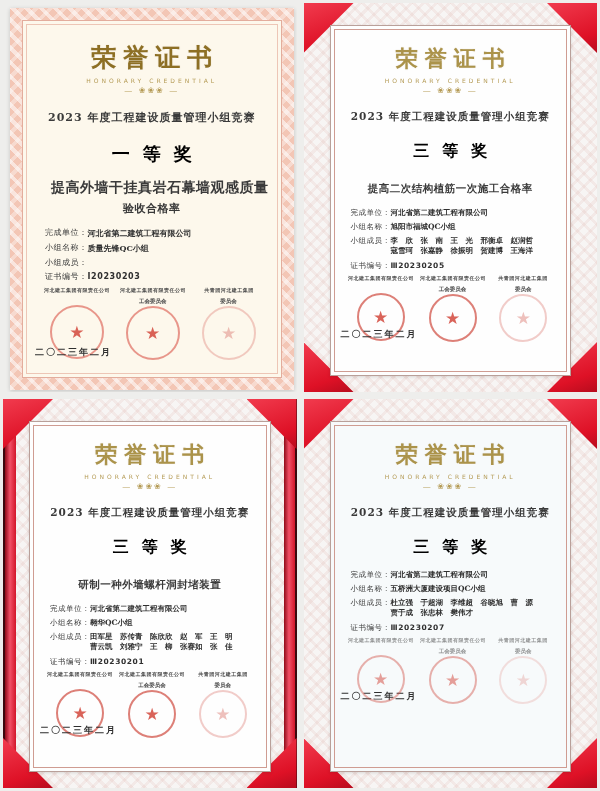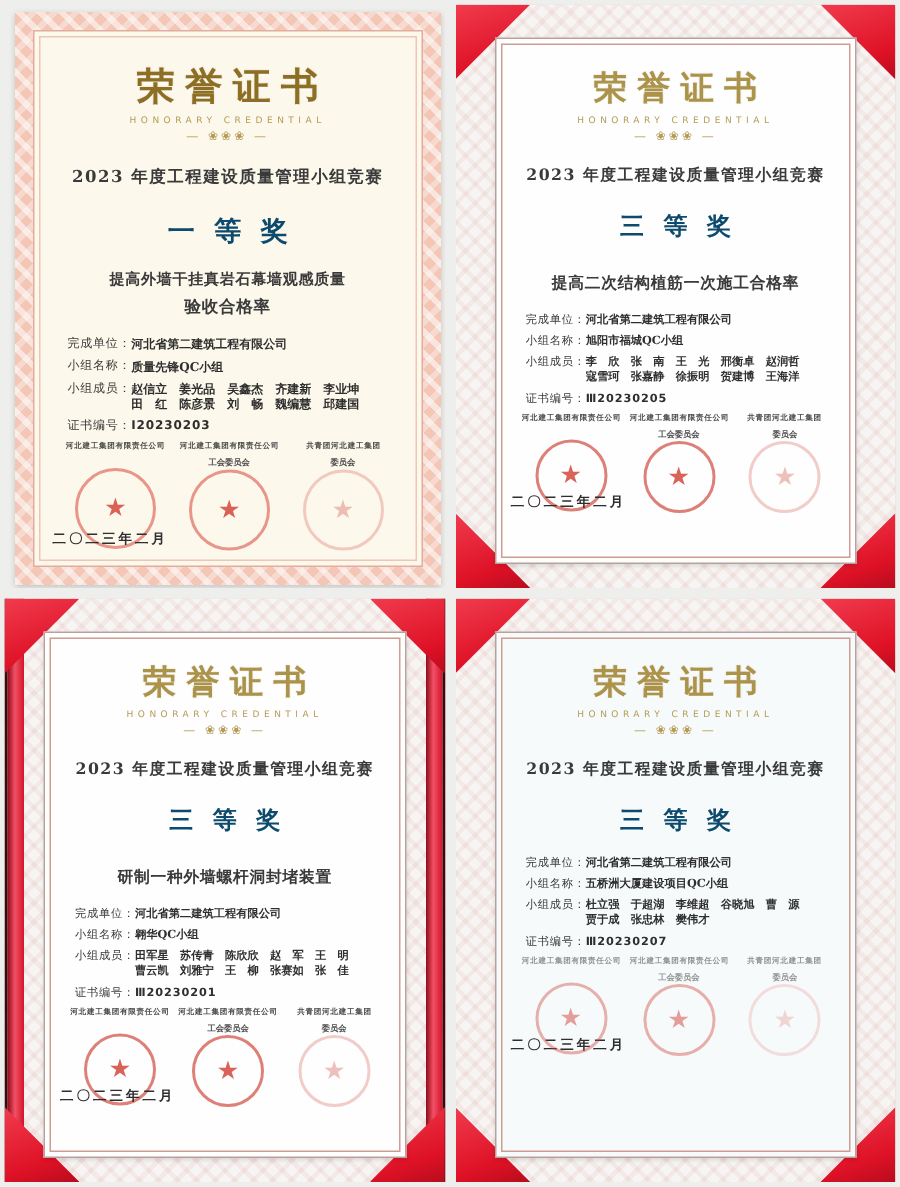--- a/index.html
+++ b/index.html
@@ -41,25 +41,25 @@
   .content{position:relative;height:100%;text-align:center;color:#3a3a3a;}
   .gtitle{font-weight:bold;letter-spacing:7px;padding-left:7px;margin-top:8px;
     color:#99792c;text-shadow:0 1px 0 rgba(255,255,255,.6),0 0 1px rgba(120,90,20,.35);}
   .c1 .gtitle{font-size:25px;color:#8d6f24;}
   .cS .gtitle{font-size:22px;color:#ab934a;}
   .gsub{font-size:6px;letter-spacing:3px;color:#b49a54;margin-top:3px;font-family:"DejaVu Sans","Liberation Sans",sans-serif;}
   .orn{font-size:8px;color:#b49a54;margin-top:2px;letter-spacing:2px;}
   .comp{font-weight:bold;margin-top:15px;letter-spacing:1px;}
   .c1 .comp{font-size:11px;}
   .cS .comp{font-size:10.5px;}
-  .award{font-weight:bold;letter-spacing:13px;padding-left:13px;margin-top:17px;color:#0c4a6e;}
+  .award{font-weight:bold;letter-spacing:13px;padding-left:13px;margin-top:17px;color:#000000;}
   .c1 .award{font-size:18px;}
   .cS .award{font-size:16px;}
   .proj{font-weight:bold;margin-top:15px;letter-spacing:.5px;}
-  .c1 .proj{font-size:10px;margin-top:13px;}
+  .c1 .proj{font-size:14px;margin-top:13px;text-align:right;}
   .cS .proj{font-size:10.5px;margin-top:20px;}
   .proj2{font-weight:bold;font-size:11px;margin-top:4px;letter-spacing:.5px;}
   .fields{text-align:left;margin:12px 6px 0 10px;}
   .frow{display:flex;margin-bottom:4px;line-height:1.35;}
   .flabel{flex:0 0 auto;font-weight:normal;letter-spacing:.5px;}
   .fval{flex:1;font-weight:bold;color:#2f2f2f;}
   .c1 .frow{font-size:8px;}
   .cS .frow{font-size:7.5px;}
   .certno{font-family:"DejaVu Sans","Liberation Sans",sans-serif;letter-spacing:.6px;}
   .stamps{display:flex;justify-content:space-between;align-items:flex-start;margin:2px 2px 0 4px;}
@@ -95,24 +95,20 @@
             <div class="frow">
               <span class="flabel">完成单位：</span>
               <span class="fval">河北省第二建筑工程有限公司</span>
             </div>
             <div class="frow">
               <span class="flabel">小组名称：</span>
               <span class="fval">质量先锋QC小组</span>
             </div>
             <div class="frow">
               <span class="flabel">小组成员：</span>
-              <span class="fval">
-                <span style="display:block">赵信立　姜光品　吴鑫杰　齐建新　李业坤</span>
-                <span style="display:block">田　红　陈彦景　刘　畅　魏编慧　邱建国</span>
-              </span>
             </div>
             <div class="frow">
               <span class="flabel">证书编号：</span>
               <span class="fval certno">Ⅰ20230203</span>
             </div>
           </div>
           <div class="stamps">
             <div class="stamp s1">
               <div class="scap">河北建工集团有限责任公司</div>
               <div class="ssub">&nbsp;</div>

